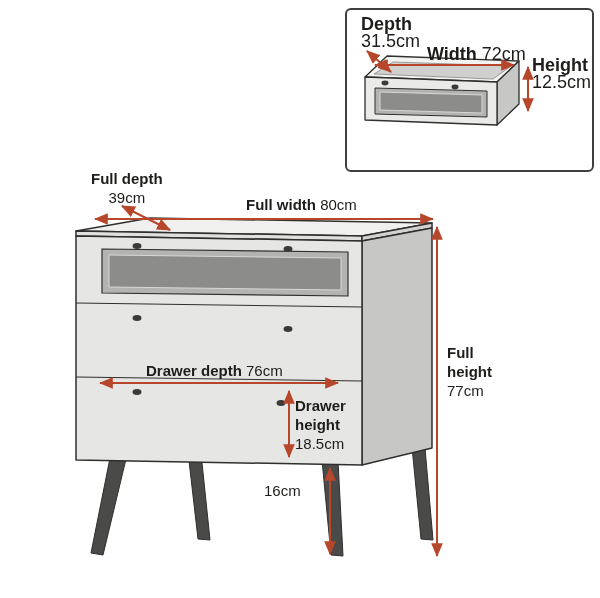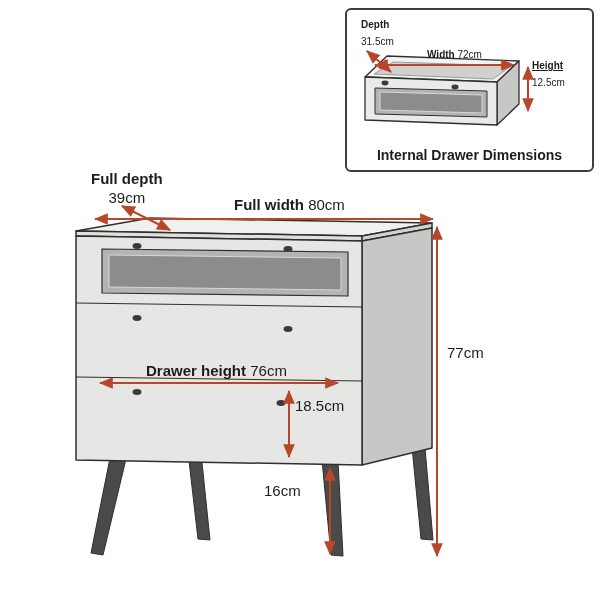--- a/index.html
+++ b/index.html
@@ -10,21 +10,21 @@
     color:var(--text, #1d1d1b);
   }
   svg.scene { position:absolute; left:0; top:0; }
   .label { position:absolute; font-size:15px; line-height:19px; z-index:5; }
   .label .name { font-weight:bold; }
   .label .val.block { display:block; }
   .inset {
     position:absolute; left:345px; top:8px; width:249px; height:164px;
     border:2px solid #3f3f3e; border-radius:6px; background:#ffffff; z-index:4;
   }
-  .inset .label { font-size:10px; line-height:17px; }
+  .inset .label { font-size:18px; line-height:17px; }
   .inset-title {
     position:absolute; left:0; right:0; bottom:7px; text-align:center;
     font-weight:bold; font-size:14px; z-index:5;
   }
   .dim-line { stroke:var(--dimension-line, #b7472a); stroke-width:2; fill:none; }
   .arrow-head { fill:var(--dimension-line, #b7472a); }
   .outline { stroke:#2f2f2e; stroke-width:1.5; stroke-linejoin:round; }
   .thin-line { stroke:#2f2f2e; stroke-width:1.2; }
 </style>
 </head>
@@ -67,35 +67,37 @@
   <line x1="100" y1="383" x2="338" y2="383" class="dim-line" marker-start="url(#ah)" marker-end="url(#ah)"></line>
   <line x1="289" y1="391" x2="289" y2="457" class="dim-line" marker-start="url(#ah)" marker-end="url(#ah)"></line>
   <line x1="330" y1="468" x2="330" y2="554" class="dim-line" marker-start="url(#ah)" marker-end="url(#ah)"></line>
 </svg>
 
 <div class="label" style="left:91px; top:169px;text-align:center;">
   <span class="name block" style="display:block;">Full depth</span>
   <span class="val block">39cm</span>
 </div>
 
-<div class="label" style="left:234px; top:195px; white-space:nowrap;">
+<div class="label" style="left:246px; top:195px; white-space:nowrap;">
   <span class="name">Full width</span>
   <span class="val">80cm</span>
 </div>
 
 <div class="label" style="left:447px; top:343px; width:52px;">
+  <span class="name">Full height</span>
   <span class="val block">77cm</span>
 </div>
 
 <div class="label" style="left:146px; top:361px; white-space:nowrap;">
-  <span class="name">Drawer height</span>
+  <span class="name">Drawer depth</span>
   <span class="val">76cm</span>
 </div>
 
 <div class="label" style="left:295px; top:396px; width:62px;">
+  <span class="name">Drawer height</span>
   <span class="val block">18.5cm</span>
 </div>
 
 <div class="label" style="left:264px; top:481px; width:52px;">
   <span class="val block">16cm</span>
 </div>
 
 <div class="inset">
   <svg width="245" height="160" viewBox="0 0 245 160" style="position:absolute; left:0; top:0;">
     <defs>
@@ -122,18 +124,17 @@
     <span class="name" style="display:block;">Depth</span>
     <span class="val block">31.5cm</span>
   </div>
 
   <div class="label" style="left:80px; top:36px; white-space:nowrap;">
     <span class="name">Width</span>
     <span class="val">72cm</span>
   </div>
 
   <div class="label" style="left:185px; top:47px; width:55px;">
-    <span class="name" style="display:block;text-decoration:underline;">Height</span>
+    <span class="name" style="display:block;">Height</span>
     <span class="val block">12.5cm</span>
   </div>
 
-  <div class="inset-title">Internal Drawer Dimensions</div>
 </div>
 
 </body></html>

